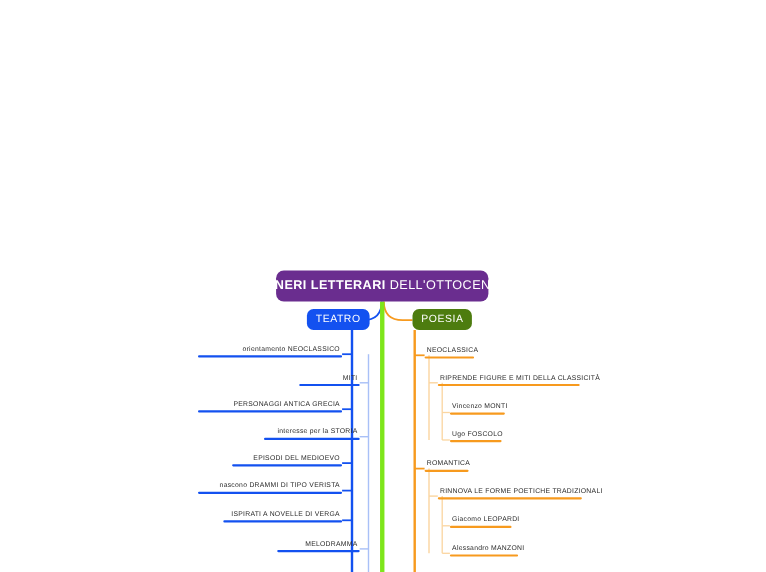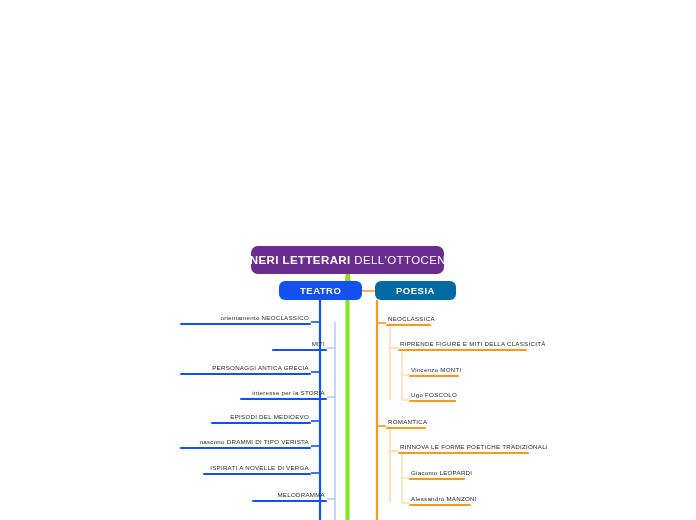--- a/index.html
+++ b/index.html
@@ -48,35 +48,35 @@
   
   .branch-node {
     position: absolute;
     height: 19px;
     border-radius: 6px;
     display: flex;
     align-items: center;
     justify-content: center;
     color: #ffffff;
     font-size: 9.5px;
-    font-weight: bold;
+    font-weight: normal;
     letter-spacing: 0.5px;
     box-sizing: border-box;
-    padding: 0 21px;
+    padding: 0 8px;
     white-space: nowrap;
   }
   .node-teatro {
     left: 279px;
     top: 281px;
     background: #1351f0;
   }
   .node-poesia {
     left: 375px;
     top: 281px;
-    background: #0369a1;
+    background: #4d7c0f;
   }
 
   
   .leaf {
     position: absolute;
     white-space: nowrap;
     font-size: 6.2px;
     color: #2b2b2b;
     letter-spacing: 0.25px;
     line-height: 9px;

